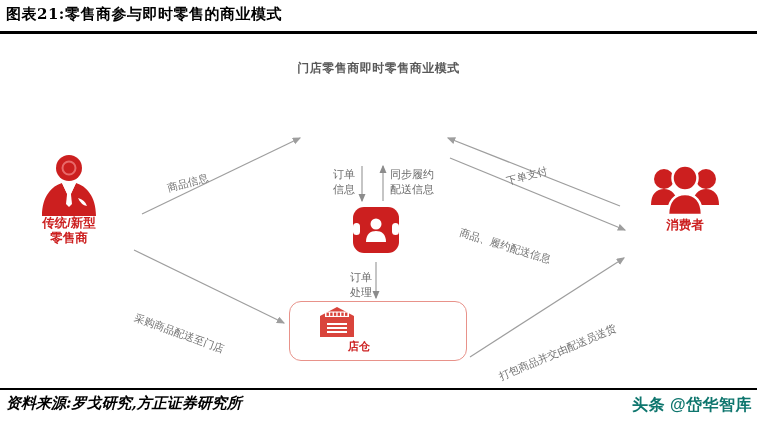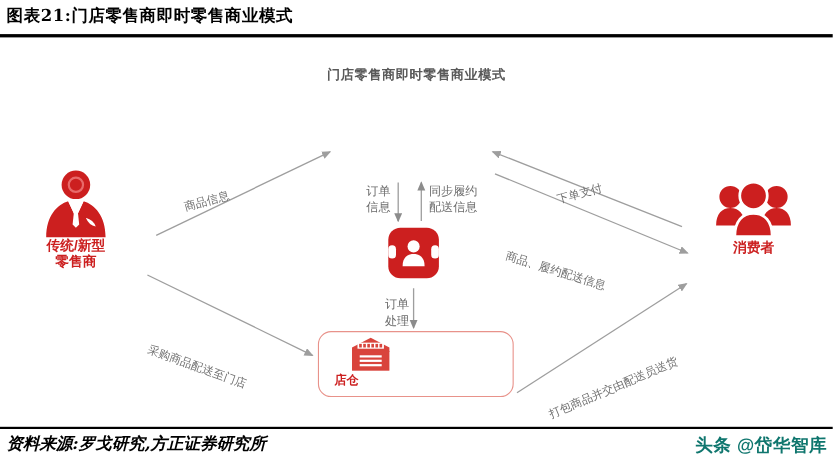--- a/index.html
+++ b/index.html
@@ -136,21 +136,21 @@
     left: 289px;
     top: 267px;
     width: 176px;
     height: 58px;
     border: 1.5px solid #e8928a;
     border-radius: 12px;
     background: #ffffff;
   }
   .store-item {
     position: absolute;
-    text-align: left;
+    text-align: right;
     width: 66px;
   }
   #store-warehouse { left: 304px; top: 271px; }
   #store-shelf     { left: 372px; top: 271px; }
   .store-label {
     font-size: 11px;
     font-weight: 700;
     color: #cc2020;
     line-height: 13px;
     white-space: nowrap;
@@ -167,21 +167,21 @@
   }
   #edge-goods-info   { left: 166px; top: 148px; transform: rotate(-15deg); }
   #edge-order-pay    { left: 505px; top: 141px; transform: rotate(-15deg); }
   #edge-goods-deliv  { left: 462px; top: 192px; transform: rotate(17deg); }
   #edge-purchase     { left: 137px; top: 277px; transform: rotate(20deg); }
   #edge-pack-deliver { left: 497px; top: 337px; transform: rotate(-23deg); }
 </style>
 </head>
 <body>
 
-<div id="chart-title">图表21:门店零售商即时零售商业模式</div>
+<div id="chart-title">图表21:零售商参与即时零售的商业模式</div>
 <div id="title-rule"></div>
 
 <div id="diagram">
 
   <div id="diagram-subtitle">门店零售商即时零售商业模式</div>
 
   <svg id="arrow-layer" viewBox="0 0 757 354" width="757" height="354" xmlns="http://www.w3.org/2000/svg">
     <defs>
       <marker id="ah" markerWidth="7" markerHeight="7" refX="6" refY="3" orient="auto">
         <path d="M0,0 L7,3 L0,6 z" fill="#9e9e9e"></path>

